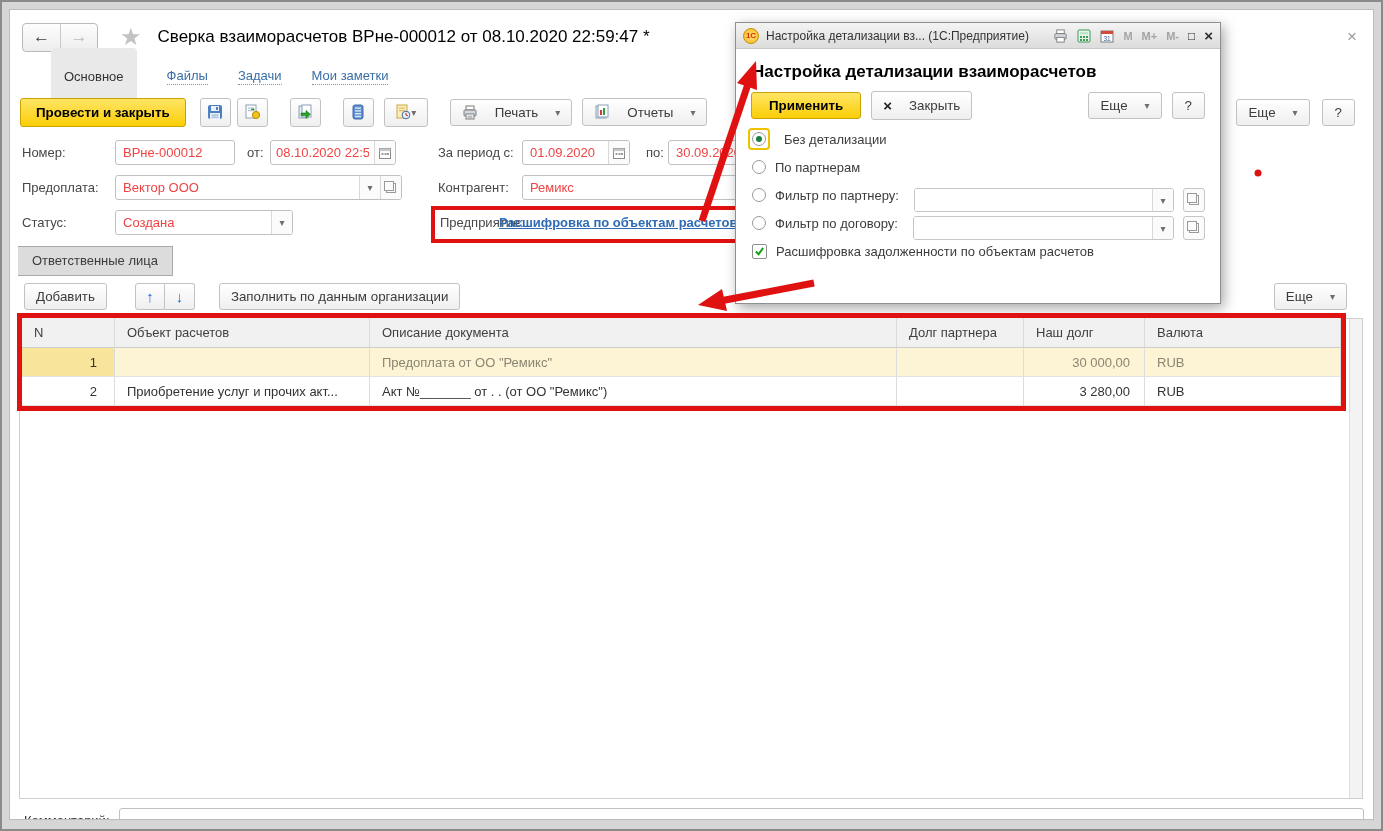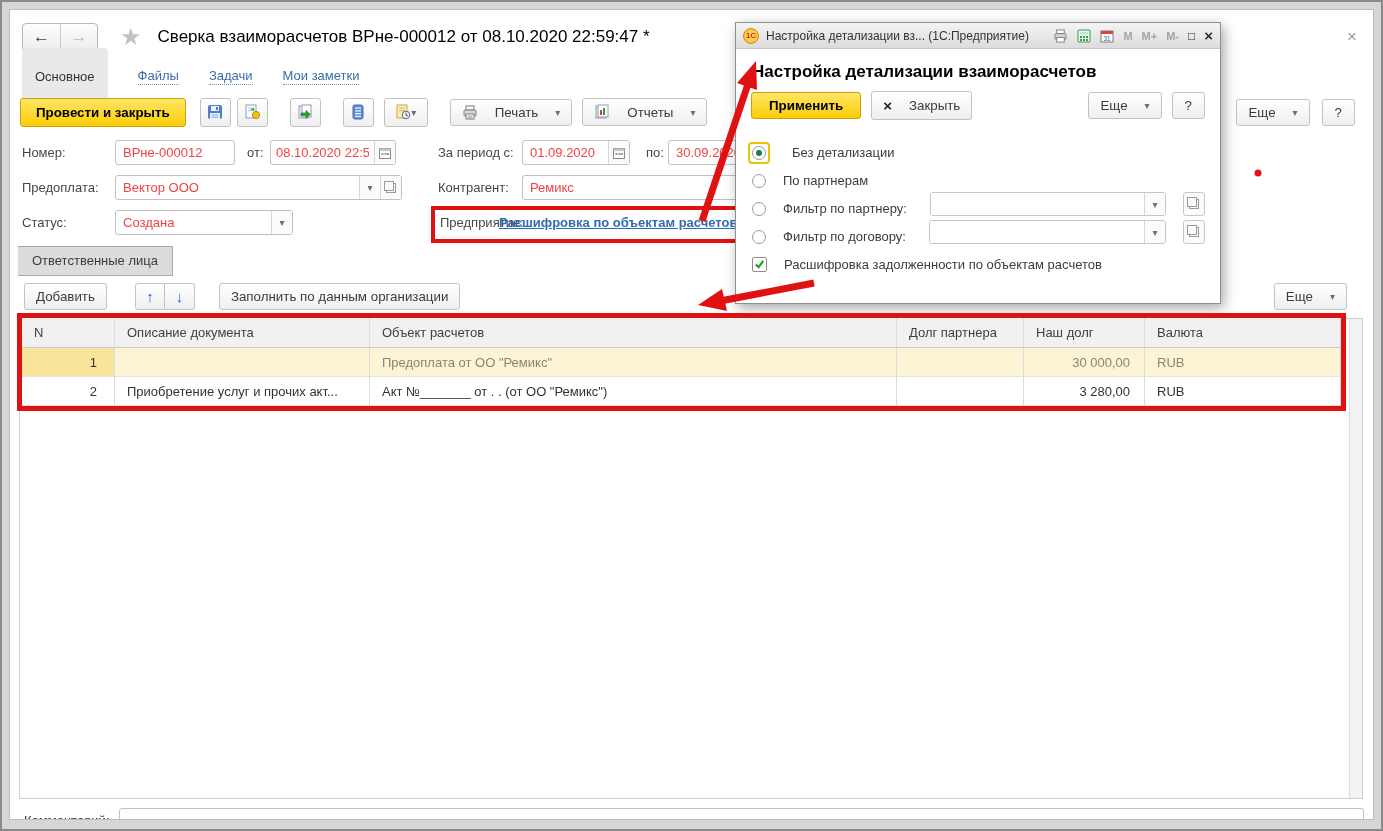--- a/index.html
+++ b/index.html
@@ -22,21 +22,21 @@
                background:linear-gradient(#fdfdfd,#ededed); }
   .nav-btn { width:37px; height:27px; display:flex; align-items:center; justify-content:center;
              font-size:17px; cursor:pointer; }
   .nav-btn.fwd { border-left:1px solid #c9c9c9; color:#b9b9b9; }
   .nav-btn.back { color:#3c3c3c; }
   .star { color:#c3c3c3; font-size:24px; margin:0 16px 0 22px; }
   .title { font-size:17px; color:#000; white-space:nowrap; }
   .mw-close { margin-left:auto; color:#9b9b9b; font-size:17px; cursor:pointer; padding:0 2px; }
 
   .nav-row { display:flex; gap:30px; align-items:center; padding:10px 0 2px 12px; height:40px; }
-  .pill { background:#e9e9e9; border-radius:4px; padding:21px 13px; color:#333; }
+  .pill { background:#e9e9e9; border-radius:4px; padding:21px 13px; color:#333;margin-left:29px; }
   .nav-link { color:#3a6ea5; text-decoration:none; border-bottom:1px dotted #6f97c0; padding-bottom:1px; cursor:pointer; }
 
   .toolbar { display:flex; align-items:center; padding:6px 18px 6px 10px; height:40px; }
   .btn-yellow { background:linear-gradient(#ffe565,#fbce07); border:1px solid #c9a303; border-radius:3px;
                 font-weight:bold; padding:6px 15px; color:#000; cursor:pointer; }
   .icon-btn { width:31px; height:29px; border:1px solid #c2c2c2; border-radius:3px;
               background:linear-gradient(#ffffff,#efefef); display:flex; align-items:center;
               justify-content:center; cursor:pointer; }
   .btn { border:1px solid #c2c2c2; border-radius:3px; background:linear-gradient(#ffffff,#efefef);
          padding:5px 11px; display:inline-flex; gap:17px; align-items:center; cursor:pointer; color:#3c3c3c; }
@@ -106,21 +106,21 @@
             display:flex; align-items:center; justify-content:center; }
   .d-title { font-size:12px; color:#333; white-space:nowrap; overflow:hidden; }
   .d-icons { margin-left:auto; display:flex; gap:9px; align-items:center; }
   .mem { color:#a4a4a4; font-size:11px; font-weight:bold; }
   .d-max { font-size:12px; color:#2e2e2e; } .d-close { font-size:15px; color:#2e2e2e; font-weight:bold; cursor:pointer; }
   .d-heading { font-size:17px; font-weight:bold; color:#000; padding:13px 16px 9px; }
   .d-btnrow { display:flex; align-items:center; gap:10px; padding:0 15px; }
   .d-btnrow .spacer { flex:1; }
   .x-glyph { font-weight:bold; font-size:15px; color:#222; }
   .d-options { padding:12px 15px 0 16px; }
-  .opt-row { display:flex; align-items:flex-end; height:28px; gap:17px; }
+  .opt-row { display:flex; align-items:flex-start; height:28px; gap:9px; }
   .radio { width:14px; height:14px; border:1px solid #9a9a9a; border-radius:50%; background:#fff;
            position:relative; flex:none; cursor:pointer; }
   .radio.sel:after { content:""; position:absolute; left:3px; top:3px; width:6px; height:6px;
                      border-radius:50%; background:#1c7c42; }
   .radio-ring { display:inline-flex; padding:2px; border:2px solid #eec200; border-radius:4px; margin:-4px; margin-right:5px; }
   .opt-label { color:#3c3c3c; white-space:nowrap; }
   .d-input { flex:1; height:24px; border:1px solid #c6c6c6; border-radius:3px; margin-left:6px;
              display:flex; align-items:stretch; overflow:hidden; }
   .d-input input { border:none; outline:none; flex:1; min-width:0; font:inherit; }
   .checkbox { width:15px; height:15px; border:1px solid #8f8f8f; border-radius:2px; background:#fff;
@@ -334,22 +334,22 @@
           <span class="caret">▾</span>
         </button>
       </div>
     </div>
 
     <div class="grid-area">
       <div class="vscroll"></div>
       <div class="table-red">
         <div class="tgrid thead">
           <div class="cell">N</div>
+          <div class="cell">Объект расчетов</div>
           <div class="cell">Описание документа</div>
-          <div class="cell">Объект расчетов</div>
           <div class="cell">Долг партнера</div>
           <div class="cell">Наш долг</div>
           <div class="cell">Валюта</div>
         </div>
         <div class="tgrid trow hl">
           <div class="cell num ncell">1</div>
           <div class="cell"></div>
           <div class="cell">Предоплата от ОО "Ремикс"</div>
           <div class="cell money"></div>
           <div class="cell money">30 000,00</div>

